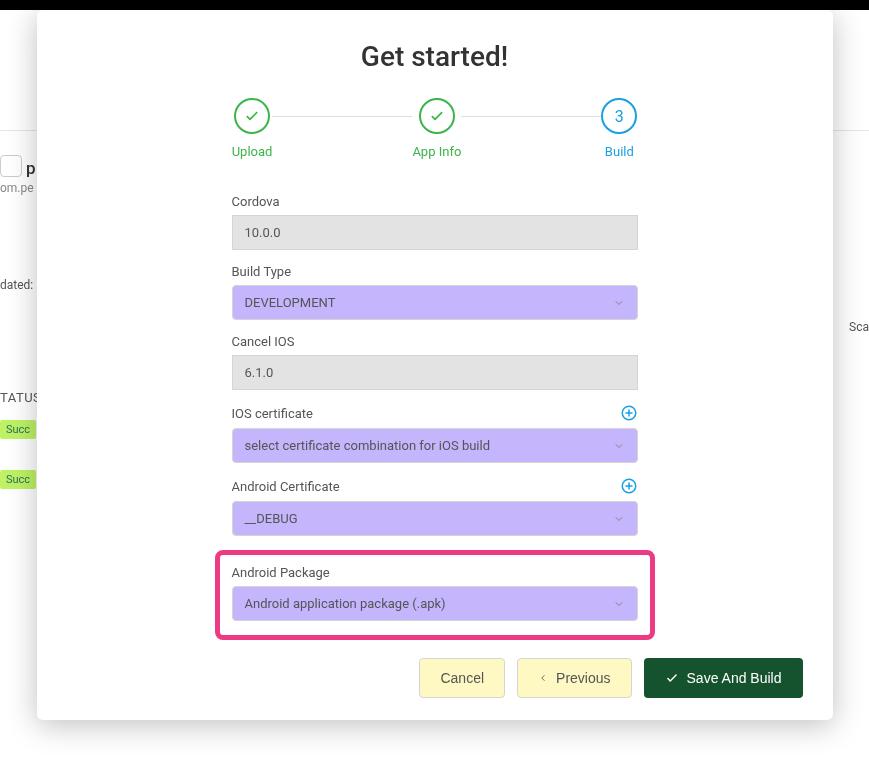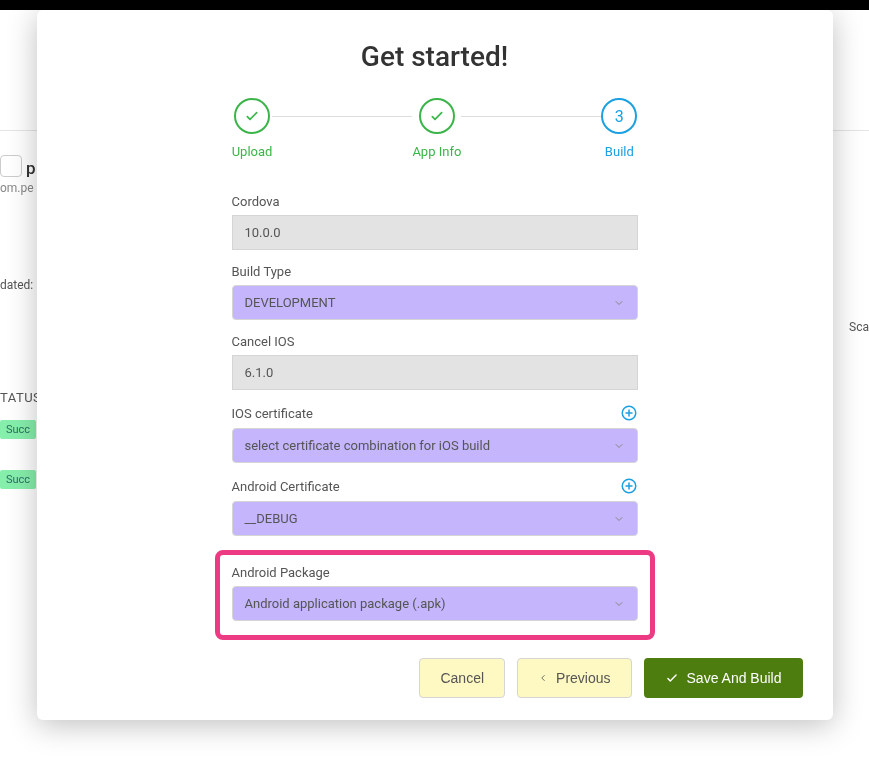--- a/index.html
+++ b/index.html
@@ -65,21 +65,21 @@
       position: absolute;
       left: 0;
       top: 390px;
       font-size: 13px;
       color: #555;
       letter-spacing: 0.5px;
     }
     .bg-succ {
       position: absolute;
       left: 0;
-      background: #86efac;
+      background: #bef264;
       color: #2a7060;
       font-size: 11px;
       padding: 3px 6px;
       border-radius: 2px;
     }
     .bg-succ1 { top: 420px; }
     .bg-succ2 { top: 470px; }
     .bg-line {
       position: absolute;
       left: 0;
@@ -247,21 +247,21 @@
       align-items: center;
       gap: 8px;
       border: 1px solid transparent;
     }
     .btn-secondary {
       background: #fef9c3;
       border: 1px solid #d5d5d5;
       color: #555;
     }
     .btn-primary {
-      background: #4d7c0f;
+      background: #14532d;
       color: #fff;
       font-weight: 500;
     }
     .btn-primary .check-svg path {
       stroke: #fff;
     }
     .chevron-left {
       width: 10px;
       height: 10px;
     }

